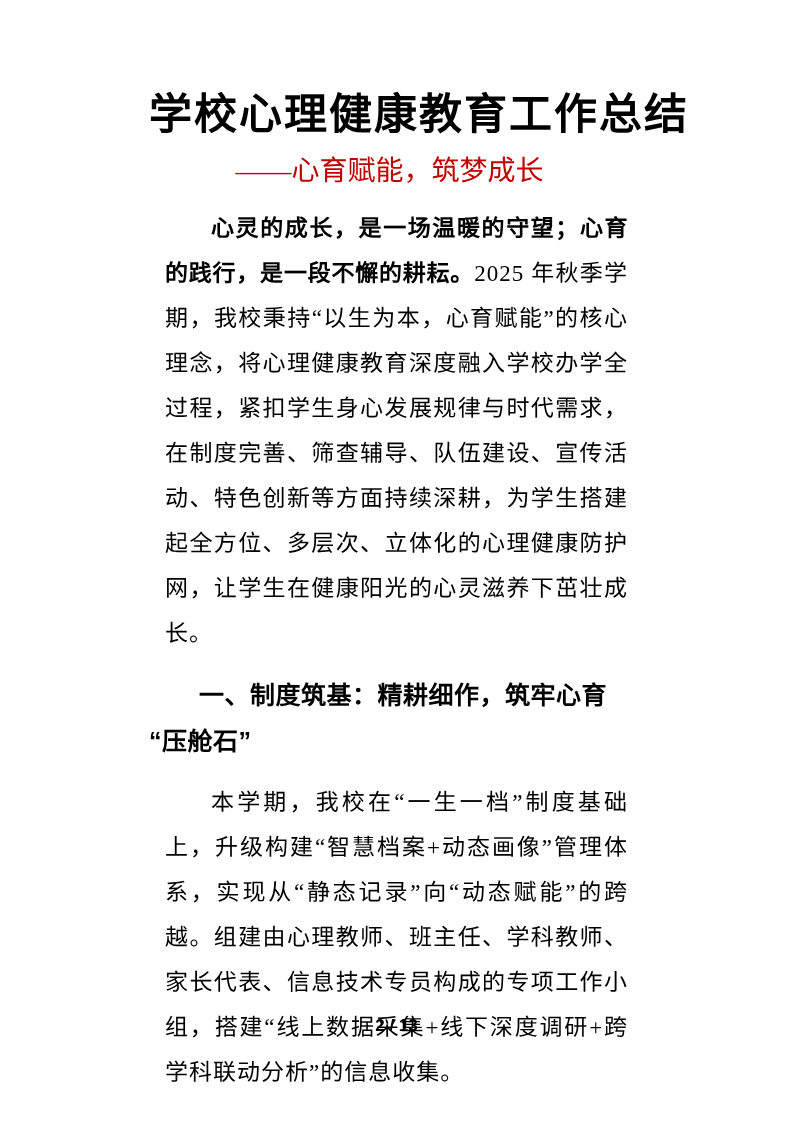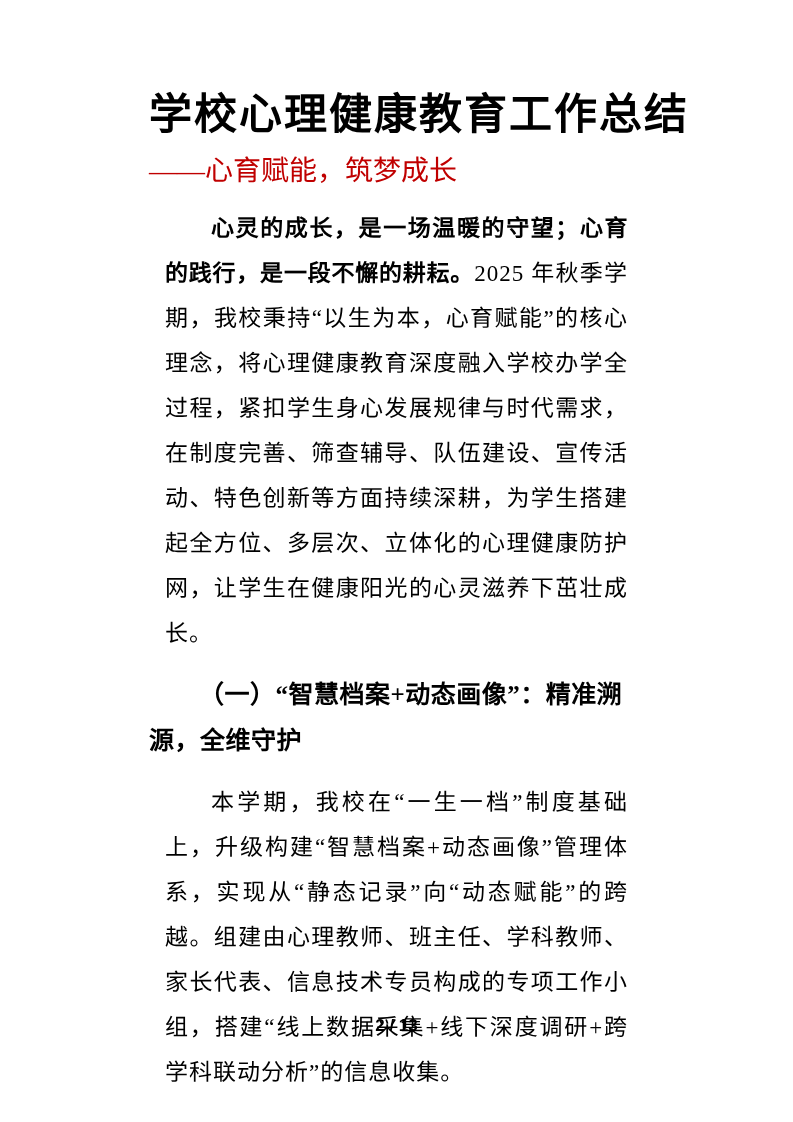--- a/index.html
+++ b/index.html
@@ -24,21 +24,21 @@
     font-family: "Liberation Serif", "DejaVu Serif", serif;
     font-weight: bold;
     font-size: 43px;
     line-height: 58px;
     letter-spacing: 2px;
     white-space: nowrap;
   }
   .doc-subtitle {
     margin-top: 8px;
     padding-right: 14px;
-    text-align: left;
+    text-align: center;
     font-family: "Liberation Serif", "DejaVu Serif", serif;
     font-size: 28px;
     line-height: 38px;
     color: var(--subtitle-red, #c00000);
   }
   .content {
     margin-top: 12px;
   }
   .body-para {
     margin: 16px;
@@ -90,23 +90,23 @@
 <div class="page">
 
   <h1 class="doc-title">学校心理健康教育工作总结</h1>
 
   <div class="doc-subtitle">——心育赋能，筑梦成长</div>
 
   <div class="content">
 
     <p class="body-para"><span class="lead-bold">心灵的成长，是一场温暖的守望；心育的践行，是一段不懈的耕耘。</span><span>2025 年秋季学期，我校秉持“以生为本，心育赋能”的核心理念，将心理健康教育深度融入学校办学全过程，紧扣学生身心发展规律与时代需求，在制度完善、筛查辅导、队伍建设、宣传活动、特色创新等方面持续深耕，为学生搭建起全方位、多层次、立体化的心理健康防护网，让学生在健康阳光的心灵滋养下茁壮成长。</span></p>
 
+    <h2 class="section-heading">一、制度筑基：精耕细作，筑牢心育“压舱石”</h2>
 
 
-    <h3 class="subsection-heading">（一）“智慧档案+动态画像”：精准溯源，全维守护</h3>
 
     <p class="body-para">本学期，我校在“一生一档”制度基础上，升级构建“智慧档案+动态画像”管理体系，实现从“静态记录”向“动态赋能”的跨越。组建由心理教师、班主任、学科教师、家长代表、信息技术专员构成的专项工作小组，搭建“线上数据采集+线下深度调研+跨学科联动分析”的信息收集。</p>
 
   </div>
 
   <div class="page-footer">2 / 13</div>
 
 </div>
 
 </body></html>

